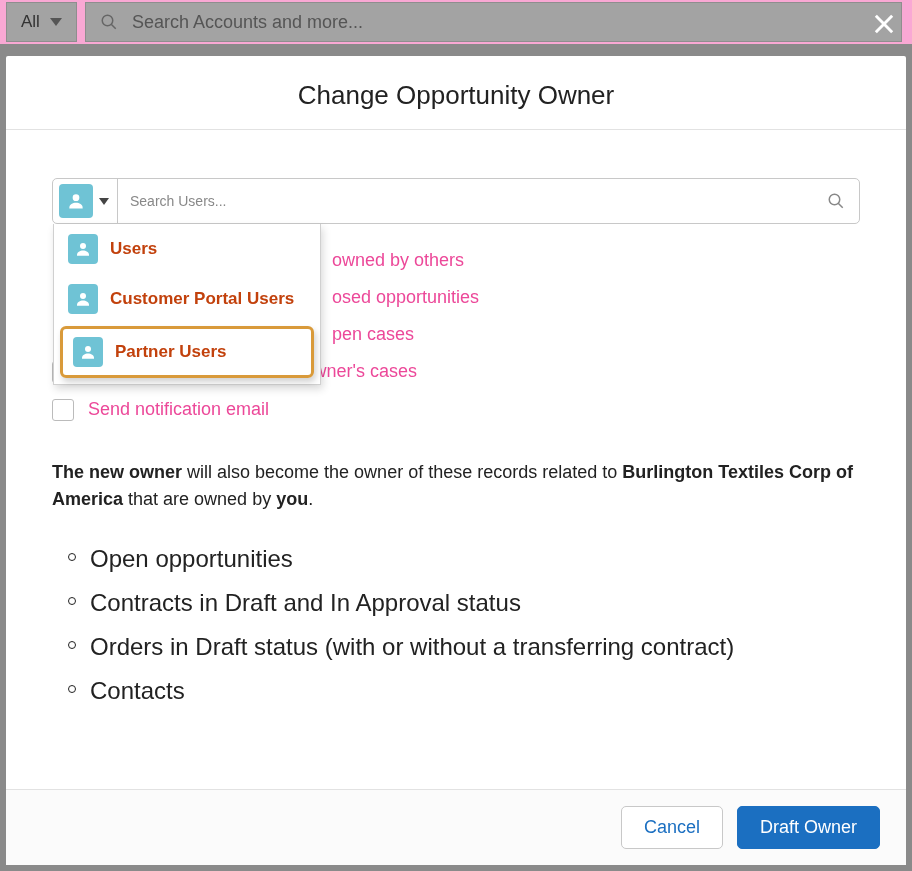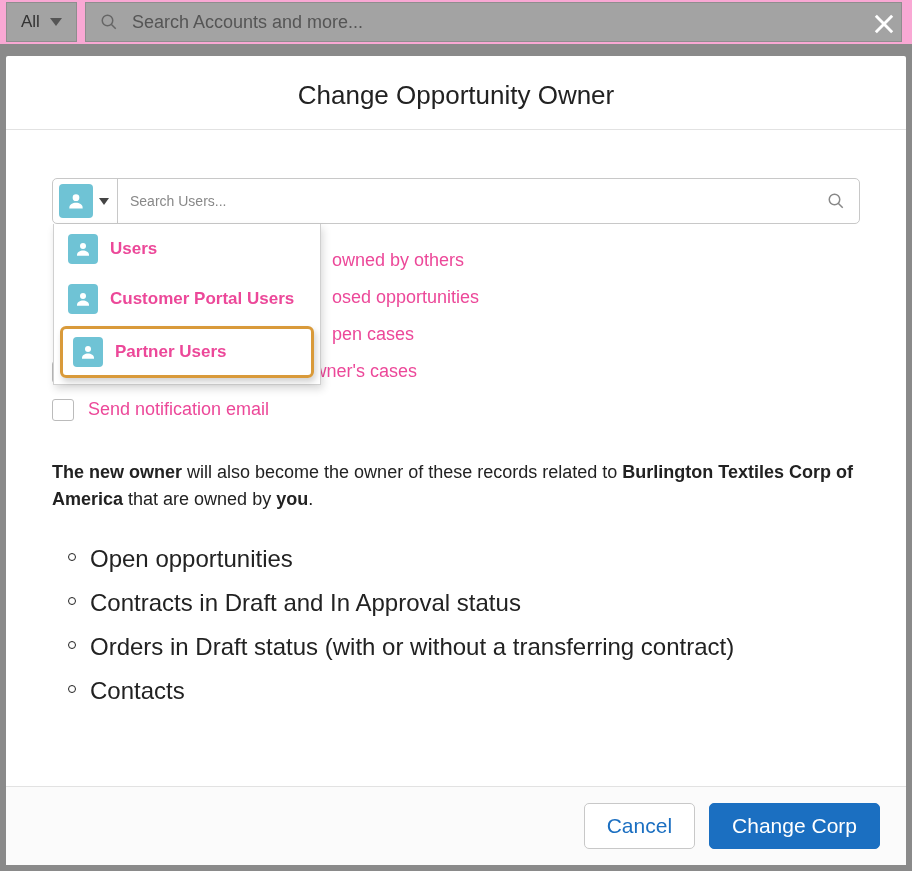--- a/index.html
+++ b/index.html
@@ -149,21 +149,21 @@
     box-shadow: 2px 4px 8px rgba(0,0,0,0.15);
     z-index: 10;
   }
   .dd-item {
     display: flex;
     align-items: center;
     gap: 12px;
     padding: 10px 14px;
     font-size: 17px;
     font-weight: 600;
-    color: #ec4899;
+    color: #c2410c;
     cursor: pointer;
   }
   .dd-item .person-icon { width: 30px; height: 30px; }
   .dd-item.highlighted {
     margin: 2px 6px 6px 6px;
     border: 3px solid #d99a3a;
     border-radius: 6px;
     box-shadow: 2px 4px 6px rgba(0,0,0,0.18);
     padding: 8px 10px;
   }
@@ -216,21 +216,21 @@
   
   .modal-footer {
     border-top: 1px solid #e2e2e2;
     padding: 16px 26px;
     display: flex;
     justify-content: flex-end;
     gap: 14px;
     background: #fbfbfb;
   }
   .btn {
-    font-size: 21px;
+    font-size: 18px;
     padding: 10px 22px;
     border-radius: 5px;
     cursor: pointer;
     border: 1px solid #c8c8c8;
     background: #fff;
   }
   .btn-cancel { color: #1b6fc1; }
   .btn-primary {
     background: #1b6fc1;
     border-color: #1b6fc1;
@@ -343,15 +343,15 @@
       <li>Open opportunities</li>
       <li>Contracts in Draft and In Approval status</li>
       <li>Orders in Draft status (with or without a transferring contract)</li>
       <li>Contacts</li>
     </ul>
 
   </div>
 
   <div class="modal-footer">
     <button class="btn btn-cancel">Cancel</button>
-    <button class="btn btn-primary">Change Corp</button>
+    <button class="btn btn-primary">Draft Owner</button>
   </div>
 </div>
 
 </body></html>

